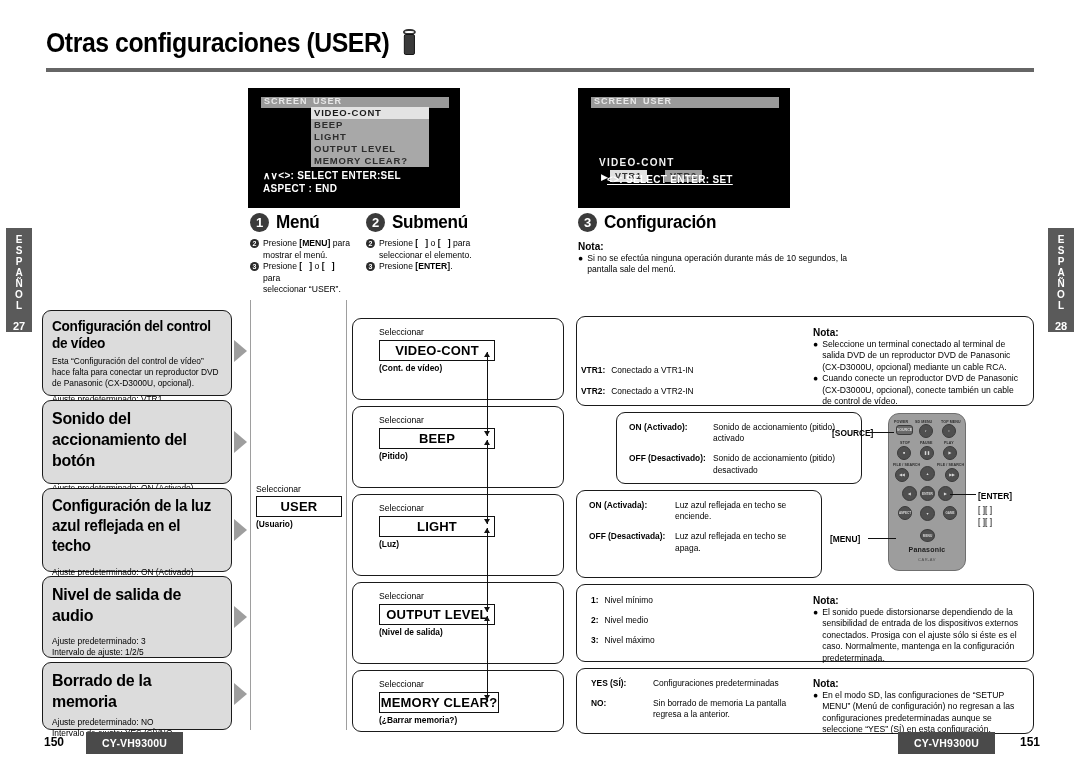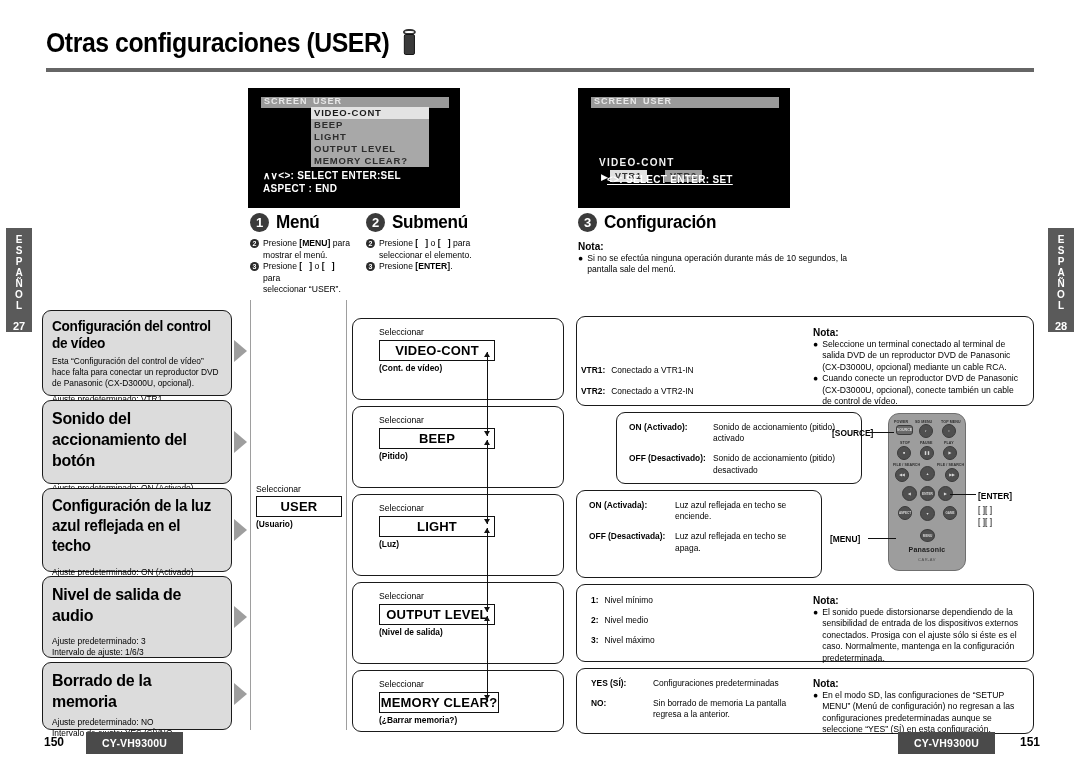--- a/index.html
+++ b/index.html
@@ -328,21 +328,21 @@
 <div class="rbox gray" style="left:42px; top:488px; width:190px; height:84px; padding:7px 9px;">
   <div class="feat-title" style="font-size:16px; line-height:20px;">Configuración de la luz azul reflejada en el techo</div>
   <div class="feat-meta" style="margin-top:11px;"><span>Ajuste predeterminado: ON (Activado)</span><br>
     <span>Intervalo de ajuste: ON/OFF (Activado/Desactivado)</span></div>
 </div>
 <div class="tri" style="left:234px; top:519px;"></div>
 
 <div class="rbox gray" style="left:42px; top:576px; width:190px; height:82px; padding:7px 9px;">
   <div class="feat-title" style="font-size:17px; line-height:21px;">Nivel de salida de audio</div>
   <div class="feat-meta" style="margin-top:10px;"><span>Ajuste predeterminado: 3</span><br>
-    <span>Intervalo de ajuste: 1/6/3</span></div>
+    <span>Intervalo de ajuste: 1/2/5</span></div>
 </div>
 <div class="tri" style="left:234px; top:606px;"></div>
 
 <div class="rbox gray" style="left:42px; top:662px; width:190px; height:68px; padding:7px 9px;">
   <div class="feat-title" style="font-size:17px; line-height:21px;">Borrado de la memoria</div>
   <div class="feat-meta" style="margin-top:5px;"><span>Ajuste predeterminado: NO</span><br>
     <span>Intervalo de ajuste: YES (SÍ)/NO</span></div>
 </div>
 <div class="tri" style="left:234px; top:683px;"></div>
 

